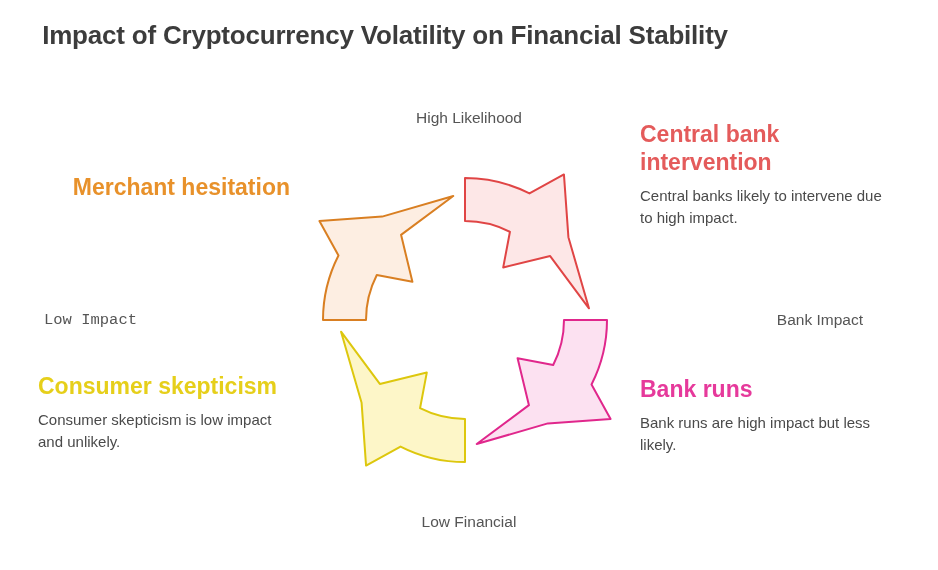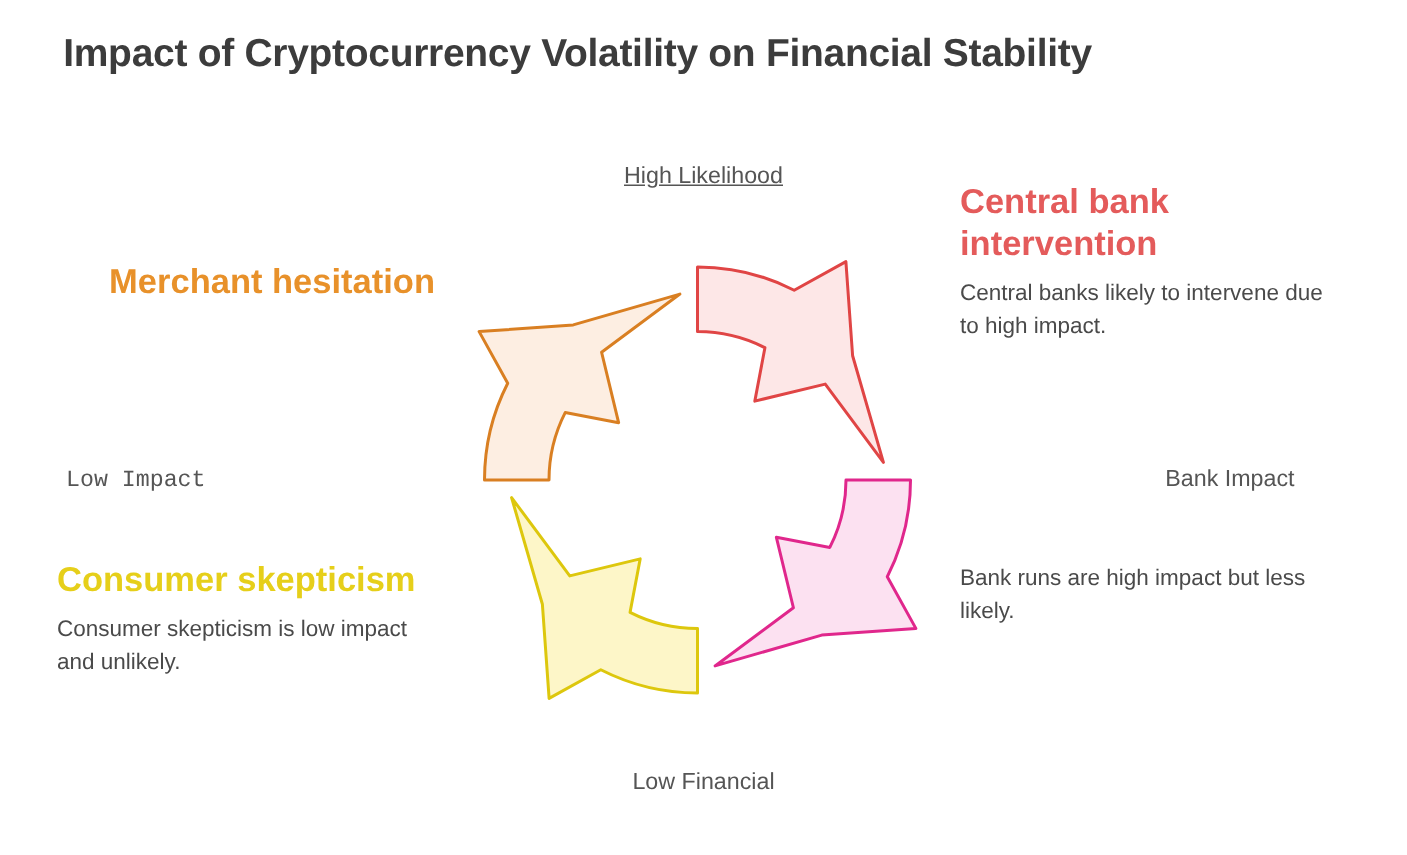--- a/index.html
+++ b/index.html
@@ -69,40 +69,41 @@
     width: 320px;
     height: 320px;
   }
   svg { display: block; }
 </style>
 </head>
 <body style="background: rgb(255, 255, 255);">
 
 <div id="page-title" style="color: rgb(60, 60, 60);">Impact of Cryptocurrency Volatility on Financial Stability</div>
 
-<div class="axis-label" id="label-top" style="color: rgb(85, 85, 85); text-decoration: underline;">High Likelihood</div>
+<div class="axis-label" id="label-top" style="color: rgb(85, 85, 85);">High Likelihood</div>
 <div class="axis-label" id="label-bottom" style="color: rgb(85, 85, 85);">Low Financial</div>
 <div class="axis-label" id="label-left" style="color: rgb(85, 85, 85);">Low Impact</div>
 <div class="axis-label" id="label-right" style="color: rgb(85, 85, 85);">Bank Impact</div>
 
 <div class="quad" id="quad-tl">
   <p class="quad-title" style="color: rgb(232, 145, 42);">Merchant hesitation</p>
 </div>
 
 <div class="quad" id="quad-bl">
   <p class="quad-title" style="color: rgb(230, 207, 26);">Consumer skepticism</p>
   <p class="quad-desc" style="color: rgb(74, 74, 74);">Consumer skepticism is low impact and unlikely.</p>
 </div>
 
 <div class="quad" id="quad-tr">
   <p class="quad-title" style="color: rgb(228, 91, 91);">Central bank intervention</p>
   <p class="quad-desc" style="color: rgb(74, 74, 74);">Central banks likely to intervene due to high impact.</p>
 </div>
 
 <div class="quad" id="quad-br">
+  <p class="quad-title" style="color: rgb(230, 57, 155);">Bank runs</p>
   <p class="quad-desc" style="color: rgb(74, 74, 74);">Bank runs are high impact but less likely.</p>
 </div>
 
 <div id="diagram-wrap">
   <svg id="cycle-svg" width="320" height="320" viewBox="0 0 320 320">
     <g id="cycle-segments">
         <path d="M 160.00 18.00 A 142 142 0 0 1 224.47 33.48 L 258.93 14.43 L 263.41 77.16 L 283.95 148.28 L 245.17 96.06 L 198.21 107.41 L 204.95 71.79 A 99 99 0 0 0 160.00 61.00 Z" fill="#fde7e7" stroke="#e04545" stroke-width="2" stroke-linejoin="round"></path>
         <path d="M 302.00 160.00 A 142 142 0 0 1 286.52 224.47 L 305.57 258.93 L 242.84 263.41 L 171.72 283.95 L 223.94 245.17 L 212.59 198.21 L 248.21 204.95 A 99 99 0 0 0 259.00 160.00 Z" fill="#fce1f1" stroke="#e0278c" stroke-width="2" stroke-linejoin="round"></path>
         <path d="M 160.00 302.00 A 142 142 0 0 1 95.53 286.52 L 61.07 305.57 L 56.59 242.84 L 36.05 171.72 L 74.83 223.94 L 121.79 212.59 L 115.05 248.21 A 99 99 0 0 0 160.00 259.00 Z" fill="#fdf6c8" stroke="#ddc70d" stroke-width="2" stroke-linejoin="round"></path>
         <path d="M 18.00 160.00 A 142 142 0 0 1 33.48 95.53 L 14.43 61.07 L 77.16 56.59 L 148.28 36.05 L 96.06 74.83 L 107.41 121.79 L 71.79 115.05 A 99 99 0 0 0 61.00 160.00 Z" fill="#fdeee2" stroke="#d97f22" stroke-width="2" stroke-linejoin="round"></path>

